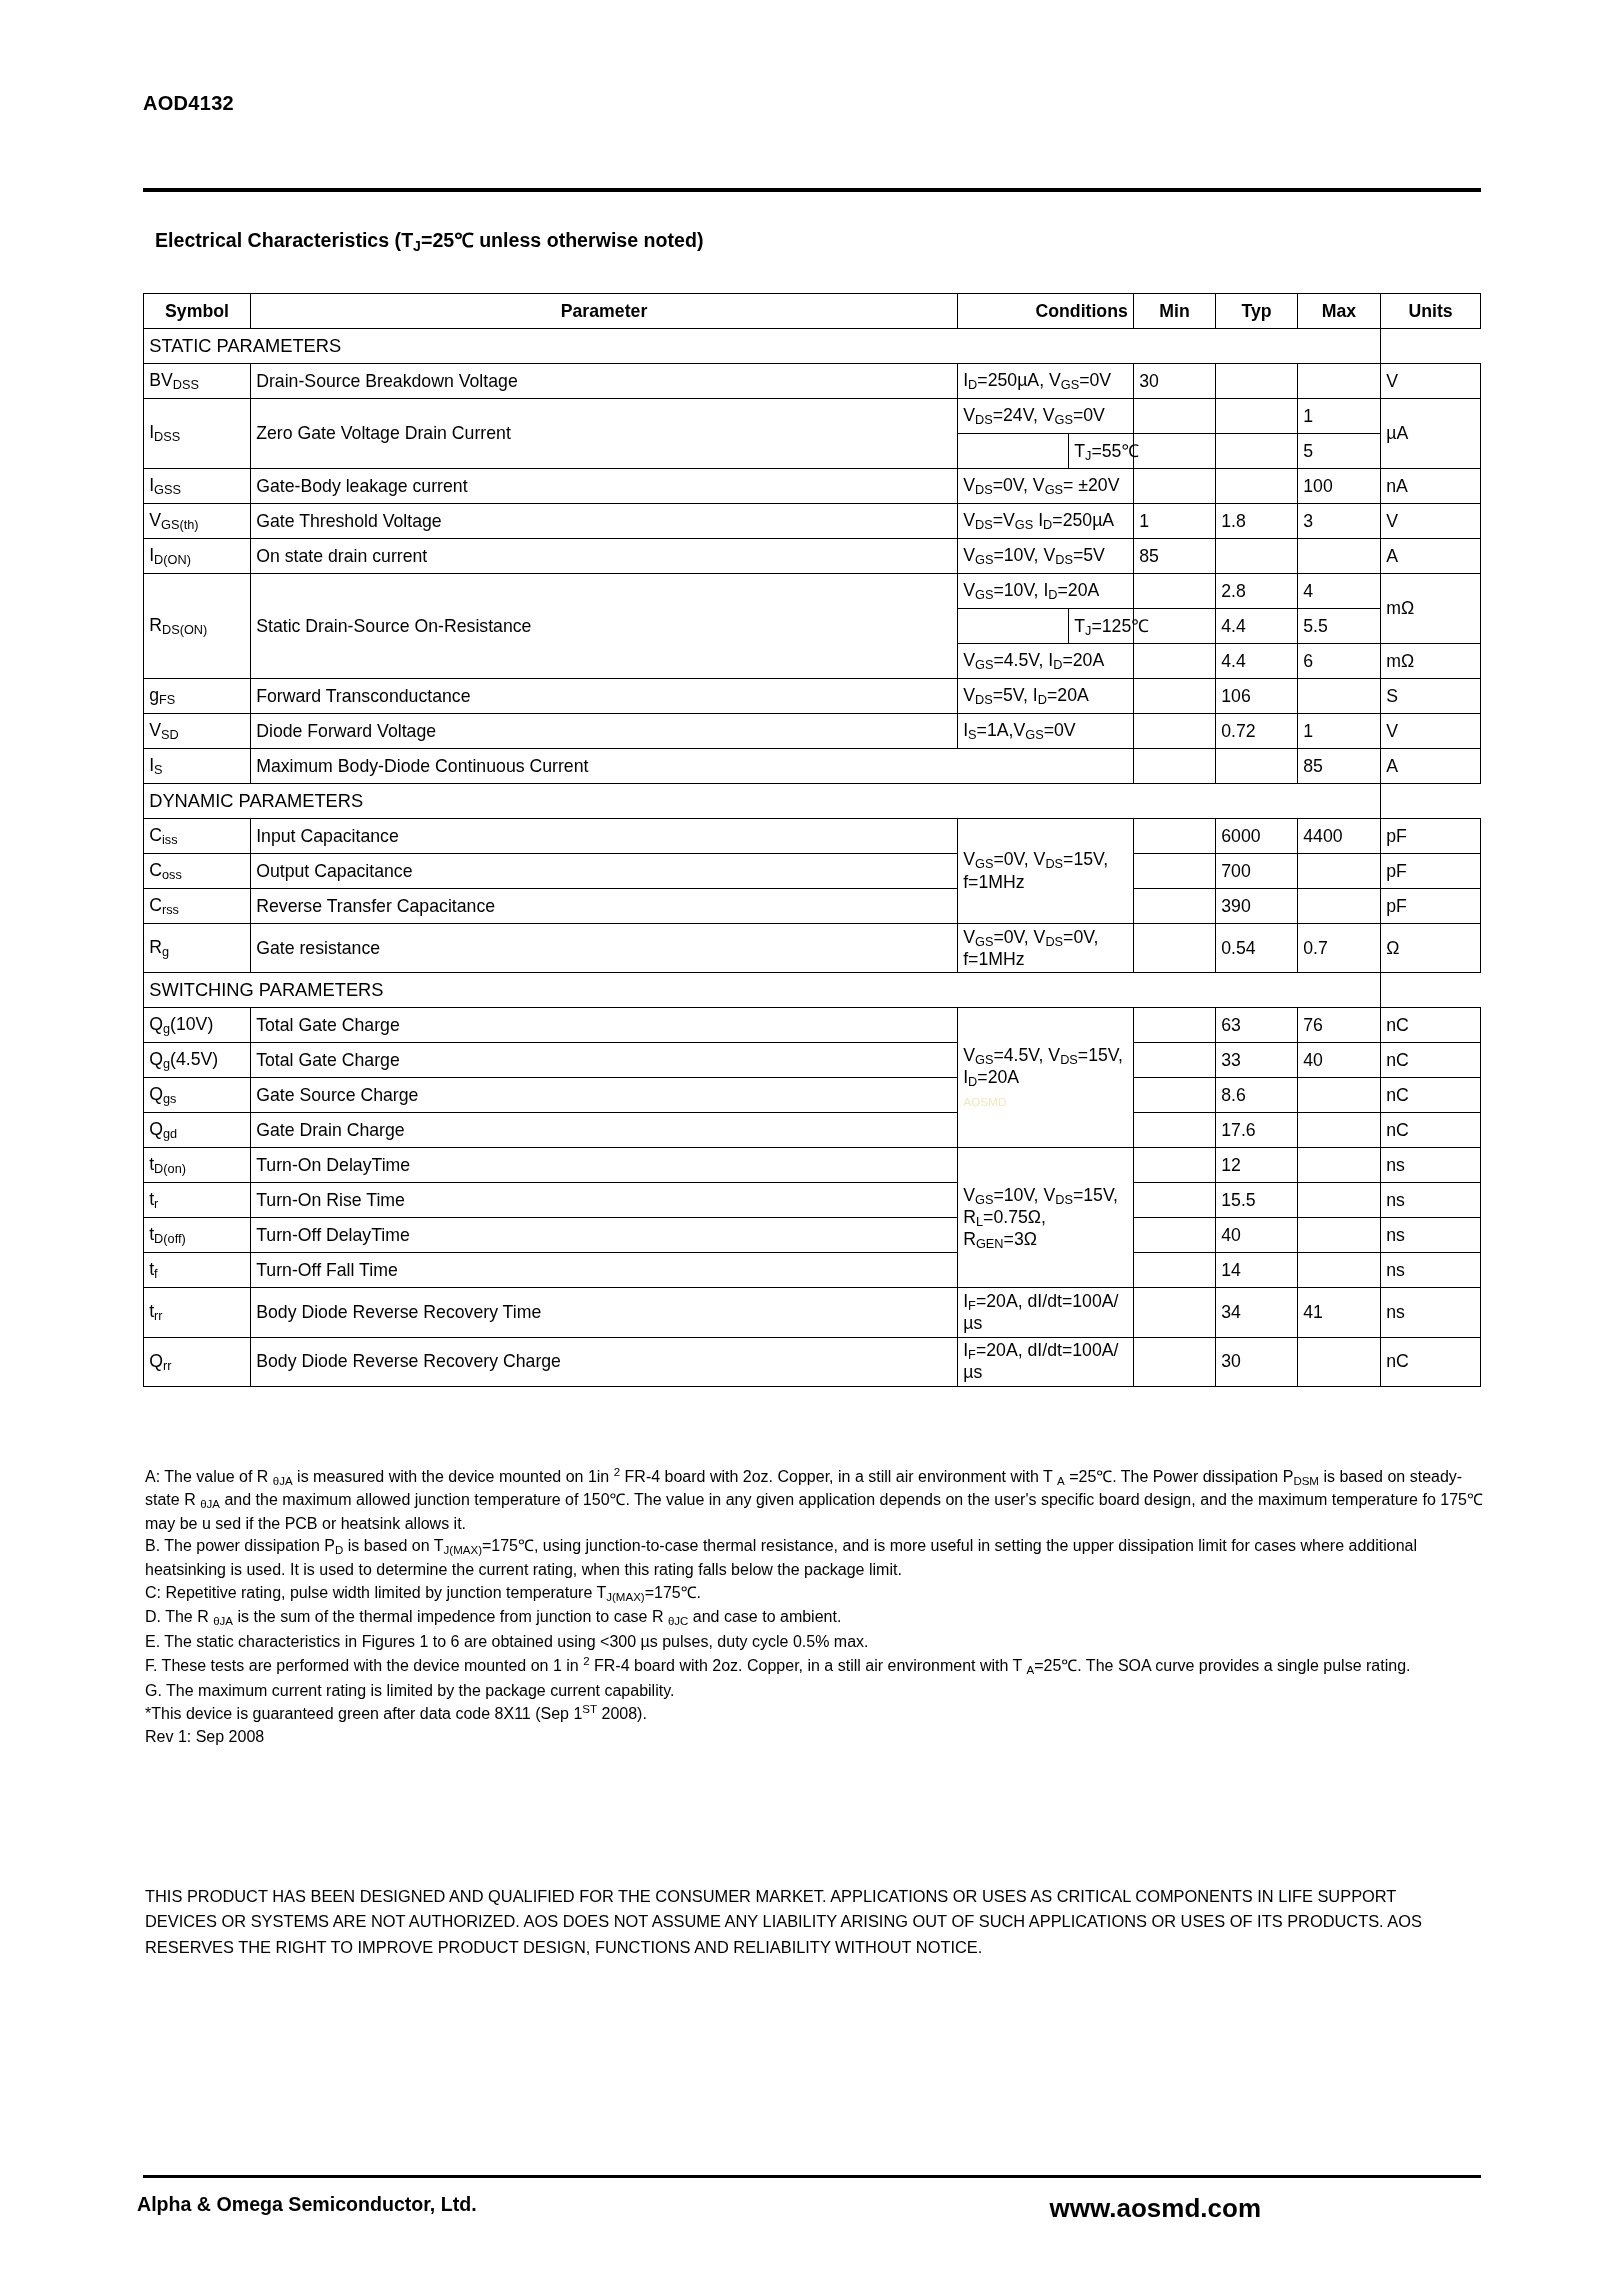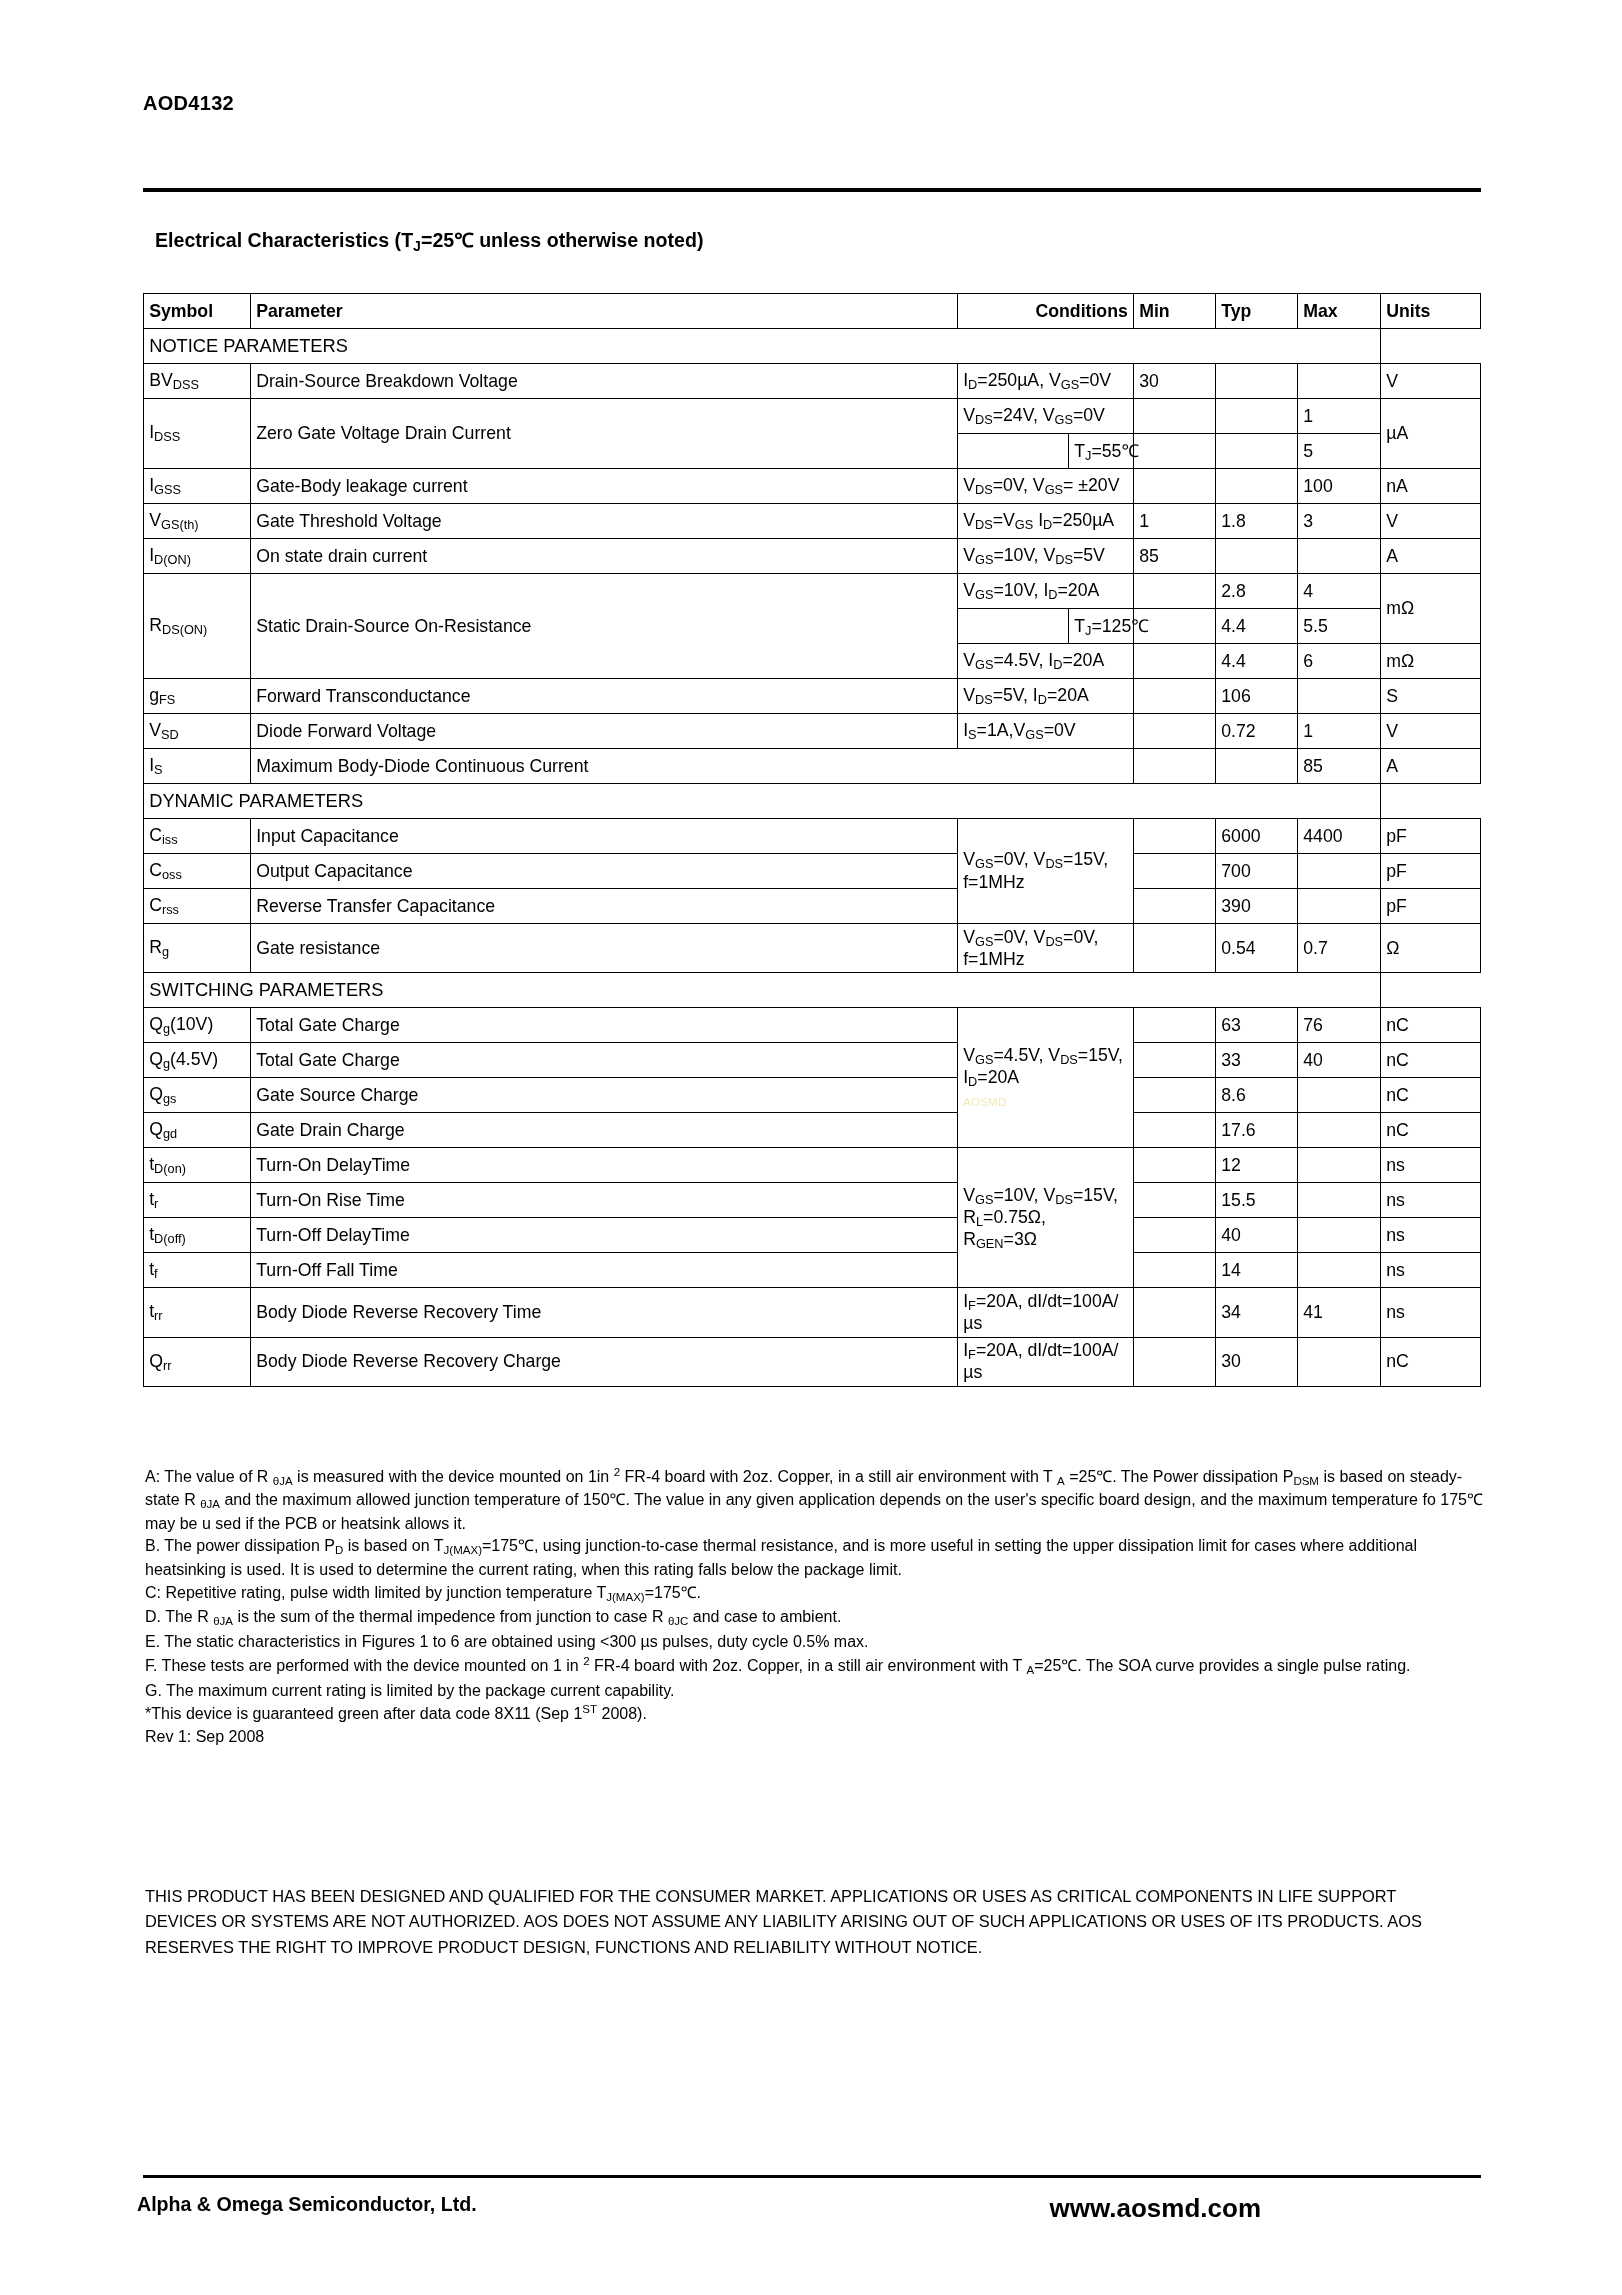--- a/index.html
+++ b/index.html
@@ -60,20 +60,21 @@
     border: 1.3px solid #000;
     padding: 2.6px 5.2px;
     vertical-align: middle;
     height: 35px;
     box-sizing: border-box;
     font-weight: normal;
     text-align: left;
   }
   table.ec th {
     font-weight: bold;
+    text-align: center;
   }
   td.ctr, th.ctr { text-align: center; }
   td.sectionhdr {
     font-weight: bold;
     font-size: 18.3px;
   }
 
   .notes {
     position: absolute;
     left: 145px;
@@ -149,21 +150,21 @@
         <th colspan="2" class="ctr" style="text-align:right; padding-left:9.2px;">Conditions</th>
         <th class="ctr">Min</th>
         <th class="ctr">Typ</th>
         <th class="ctr">Max</th>
         <th class="ctr">Units</th>
       </tr>
     </thead>
     <tbody>
 
       <tr>
-        <td colspan="8" class="sectionhdr">NOTICE PARAMETERS</td>
+        <td colspan="8" class="sectionhdr">STATIC PARAMETERS</td>
       </tr>
 
       <tr>
         <td><span>BV</span><sub>DSS</sub></td>
         <td colspan="2">Drain-Source Breakdown Voltage</td>
         <td colspan="2">I<sub>D</sub>=250µA, V<sub>GS</sub>=0V</td>
         <td class="ctr">30</td>
         <td class="ctr"></td>
         <td class="ctr"></td>
         <td class="ctr">V</td>

